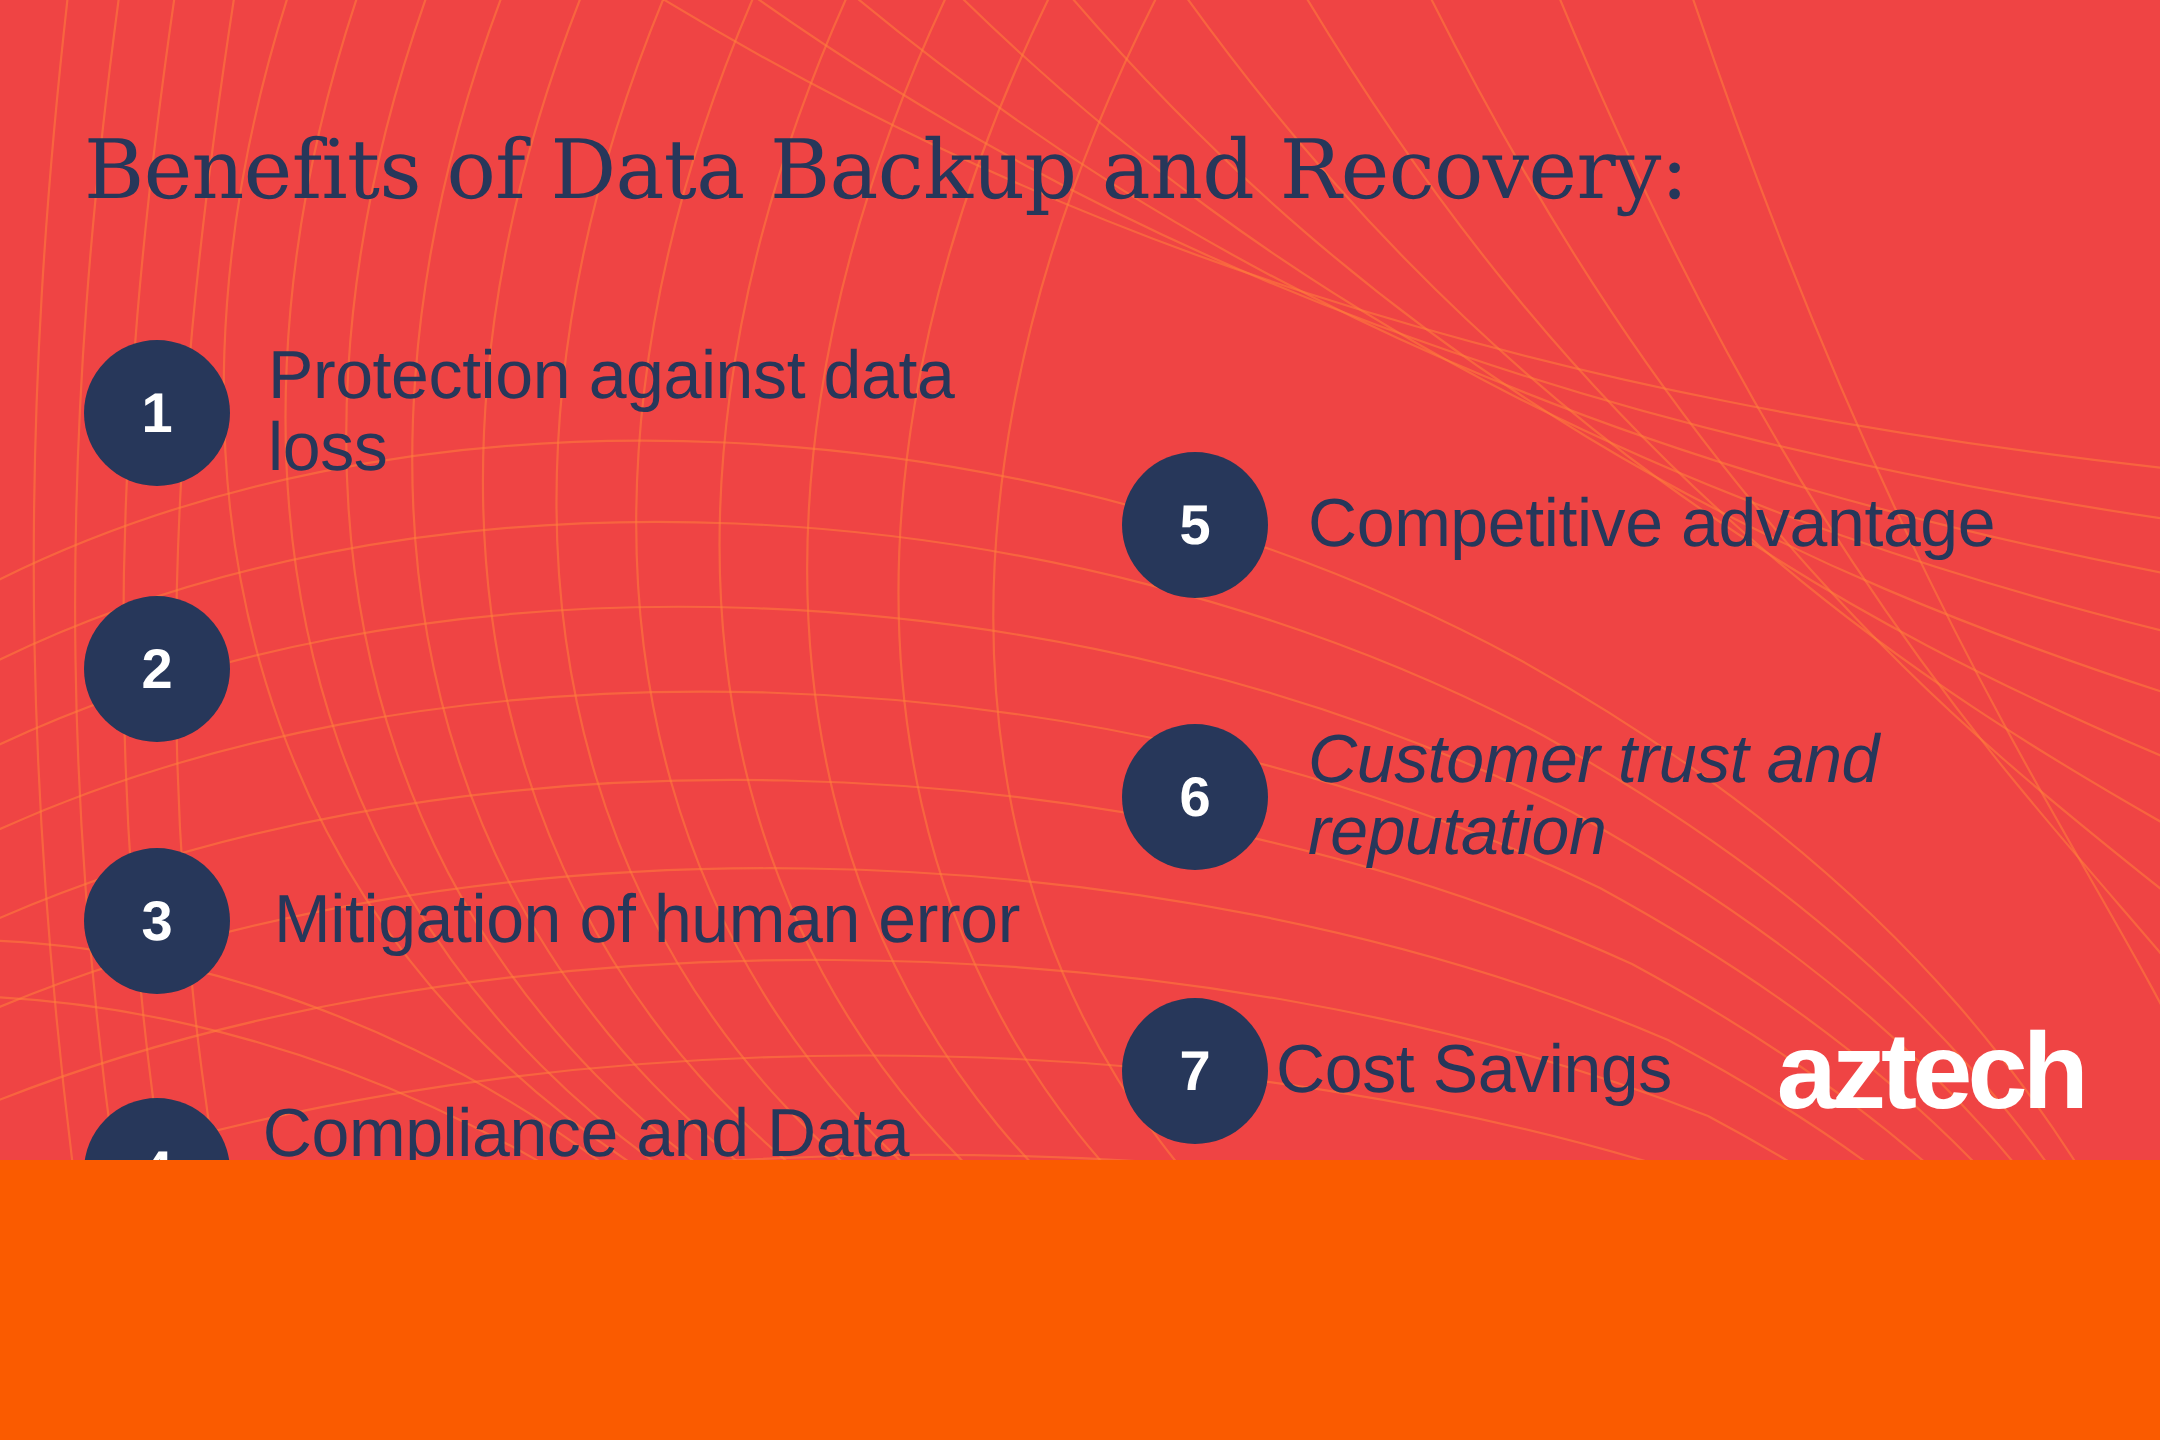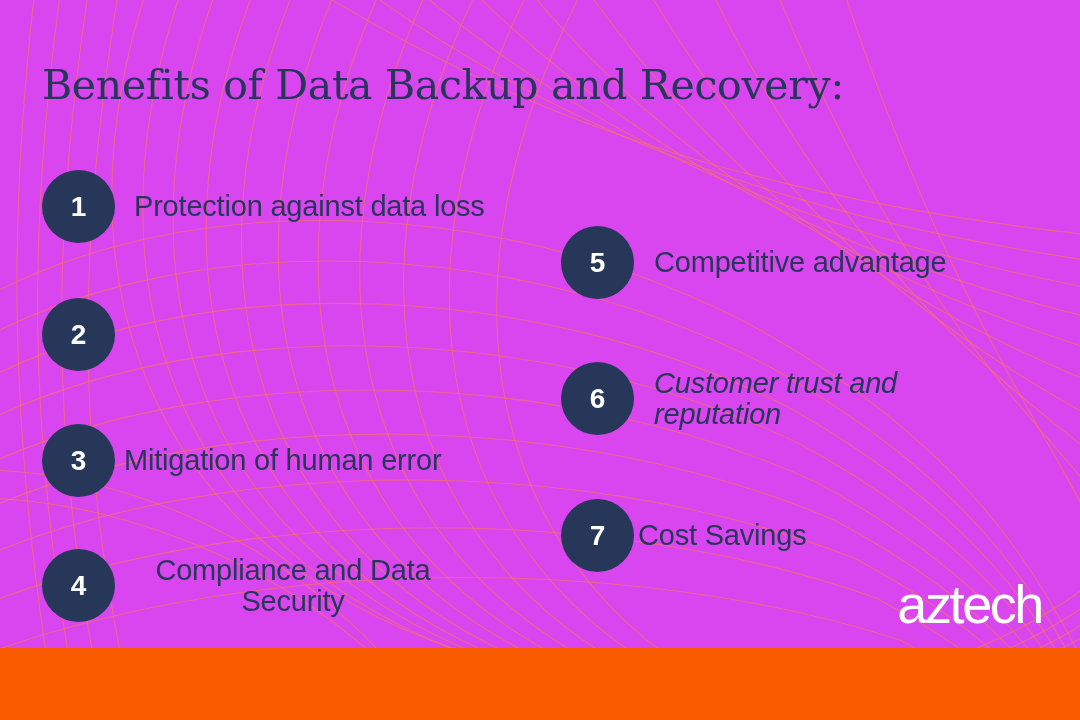--- a/index.html
+++ b/index.html
@@ -13,22 +13,22 @@
 
   body {
     font-family: "Liberation Sans", sans-serif;
     background: #fa5b00;
     position: relative;
   }
 
   .slide {
     position: relative;
     width: 1080px;
-    height: 648px;
-    background: #d946ef;
+    height: 580px;
+    background: #ef4444;
     overflow: hidden;
   }
 
   
   .bg-pattern {
     position: absolute;
     inset: 0;
     width: 1080px;
     height: 720px;
     pointer-events: none;
@@ -75,53 +75,53 @@
     font-family: "Liberation Sans", sans-serif;
     font-size: 28px;
     font-weight: 700;
     line-height: 1;
     letter-spacing: 0;
   }
 
   .item-label {
     color: #27375a;
     font-family: "Liberation Sans", sans-serif;
-    font-size: 29px;
+    font-size: 34px;
     font-weight: 400;
     line-height: 1.04;
     letter-spacing: -0.2px;
   }
 
   
   .item-1 { left: 0px;  top: 0px;   }
   .item-1 .item-label { margin-left: 19px; }
   .item-2 { left: 0px;  top: 128px; }
   .item-2 .item-label { margin-left: 13px; }
   .item-3 { left: 0px;  top: 254px; }
-  .item-3 .item-label { margin-left: 9px; text-align: right; }
+  .item-3 .item-label { margin-left: 22px; text-align: right; }
   .item-4 { left: 0px;  top: 379px; width: 420px; }
   .item-4 .item-label { margin-left: 13px; max-width: 330px; text-align: center; }
 
   
   .item-5 { left: 0px;  top: 0px;   }
   .item-5 .item-label { margin-left: 20px; text-align: center; }
   .item-6 { left: 0px;  top: 136px; width: 430px; }
   .item-6 .item-label { margin-left: 20px; max-width: 320px; font-style: italic; }
   .item-7 { left: 0px;  top: 273px; }
   .item-7 .item-label { margin-left: 4px; }
 
   
   .logo {
     position: absolute;
     right: 38px;
     bottom: 17px;
     color: #ffffff;
     font-family: "Liberation Sans", sans-serif;
     font-size: 54px;
-    font-weight: 400;
+    font-weight: 700;
     letter-spacing: -2.4px;
     line-height: 1;
   }
 </style>
 </head>
 <body>
 
 <div class="slide">
 
   <div class="bg-pattern">

